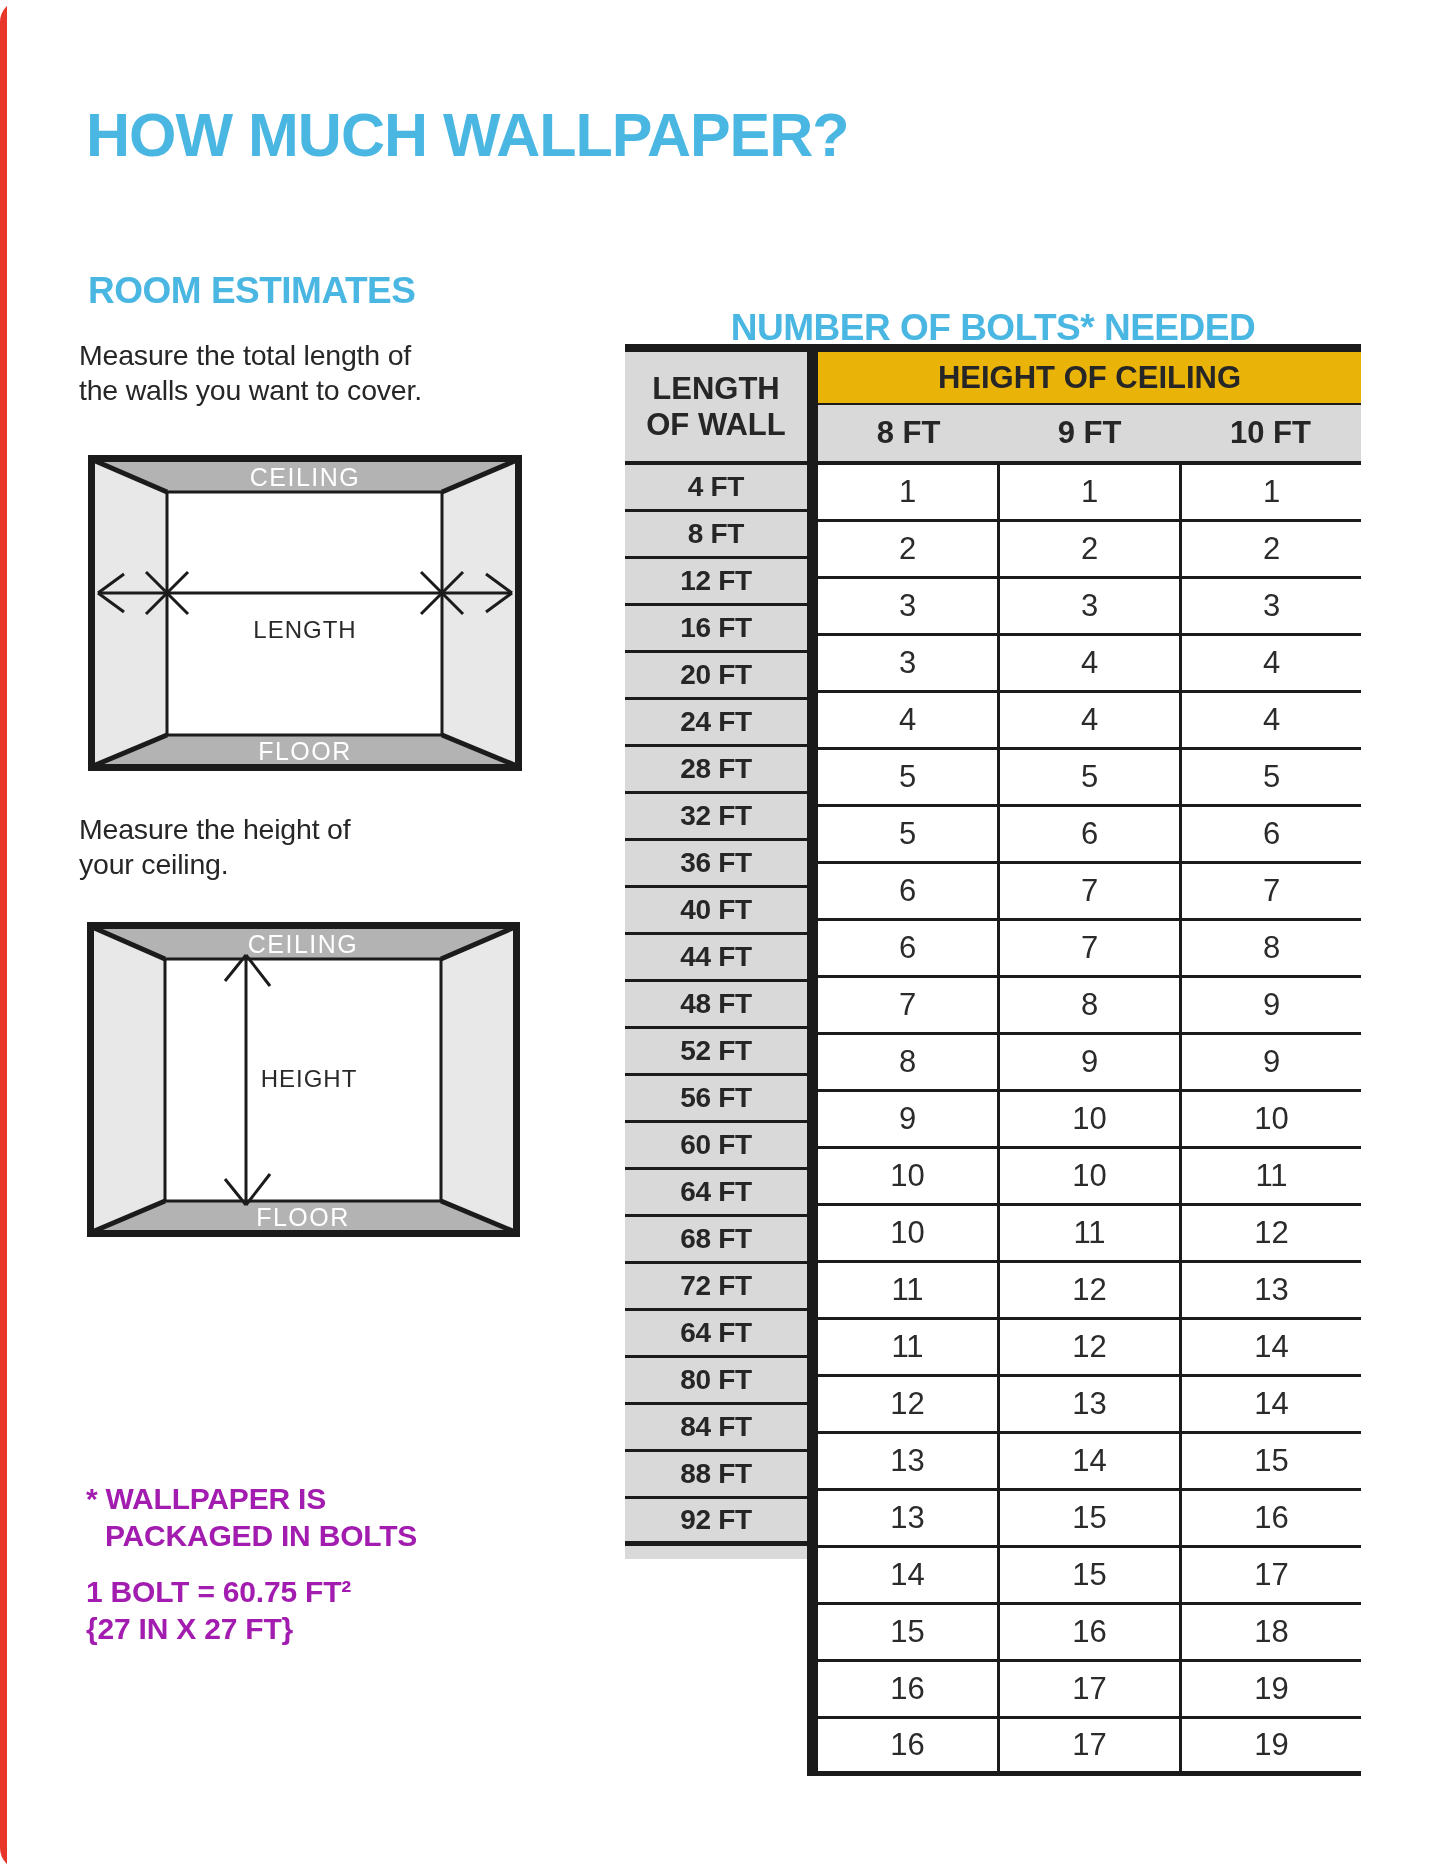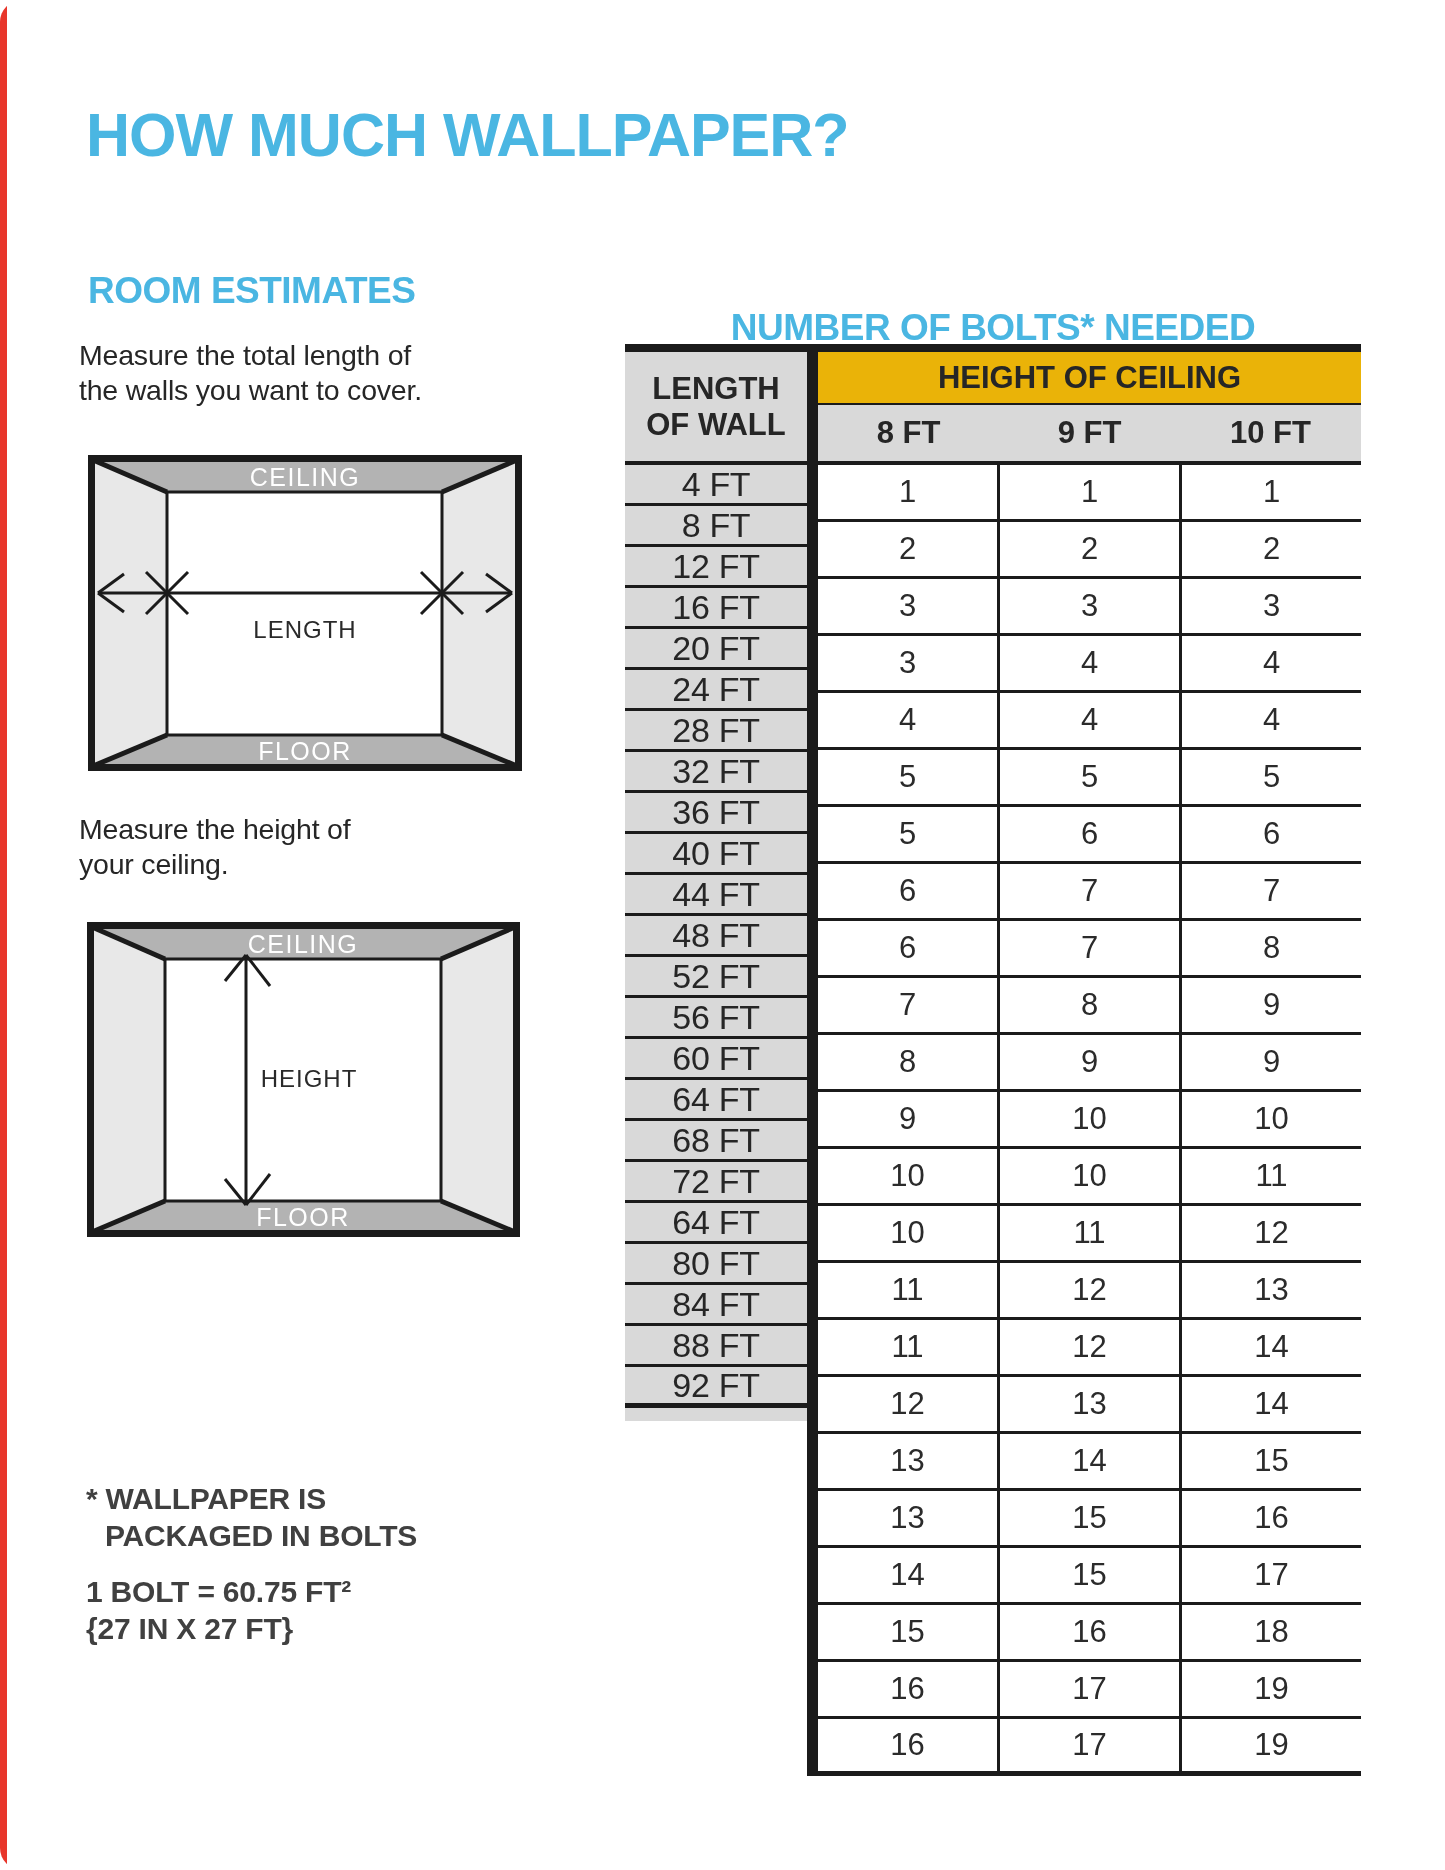--- a/index.html
+++ b/index.html
@@ -23,40 +23,40 @@
     white-space:pre-line;letter-spacing:-0.2px;
   }
   #para1{top:338px;}
   #para2{top:812px;}
   #para3{top:1284px;}
   .diagram{position:absolute;}
   #diagram1{left:88px;top:455px;}
   #diagram2{left:87px;top:922px;}
   .footnote{
     position:absolute;left:86px;top:1480px;font-size:30px;font-weight:bold;
-    line-height:37px;color:#404040;letter-spacing:-0.2px;
+    line-height:37px;color:#a21caf;letter-spacing:-0.2px;
   }
   .footnote .indent{padding-left:19px;}
   .footnote .bolt-block{margin-top:19px;}
   
   #bolts-table{position:absolute;left:625px;top:344px;width:736px;}
   #bolts-table .topbar{width:736px;height:8px;background:#1b1b1b;}
   #bolts-table .tbody{display:flex;align-items:flex-start;}
   .label-col{width:182px;display:flex;flex-direction:column;}
   .v-divider{width:11px;height:1424px;background:#1b1b1b;flex:0 0 auto;}
   .data-col{flex:1;display:flex;flex-direction:column;}
   .label-head{
     height:113px;box-sizing:border-box;border-bottom:4px solid #1b1b1b;
     display:flex;align-items:center;justify-content:center;text-align:center;
     font-size:31px;font-weight:bold;line-height:36px;white-space:pre-line;background:#d9d9d9;
   }
   .label-cell{
-    height:41px;box-sizing:border-box;border-bottom:3px solid #1b1b1b;background:#d9d9d9;
+    height:47px;box-sizing:border-box;border-bottom:3px solid #1b1b1b;background:#d9d9d9;
     display:flex;align-items:center;justify-content:center;
-    font-size:34px;font-weight:normal;letter-spacing:-0.3px;
+    font-size:28px;font-weight:bold;letter-spacing:-0.3px;
   }
   .label-cell.last{border-bottom-width:5px;}
   .label-stub{height:13px;background:#d9d9d9;}
   .hoc-row{
     height:53px;box-sizing:border-box;border-bottom:2px solid #1b1b1b;background:#eab308;
     display:flex;align-items:center;justify-content:center;
     font-size:31px;font-weight:bold;
   }
   .ft-row{
     height:60px;box-sizing:border-box;border-bottom:4px solid #1b1b1b;background:#d9d9d9;

